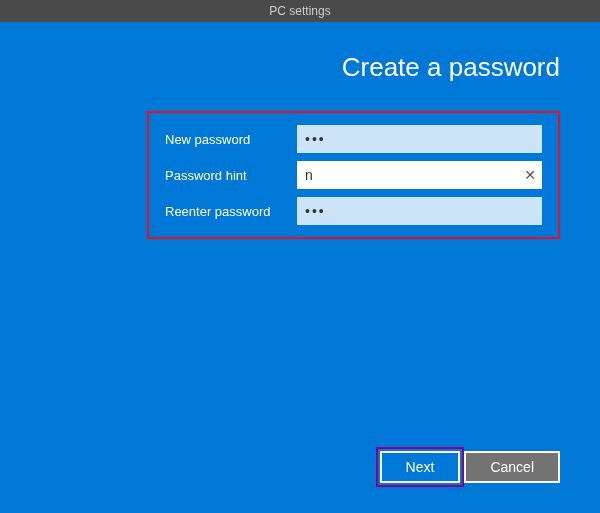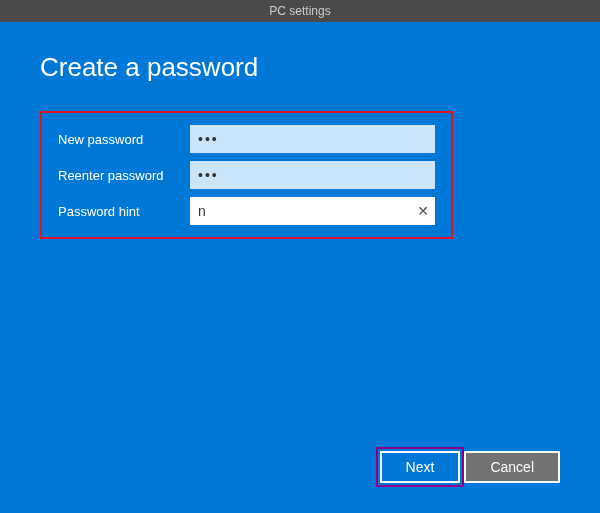--- a/index.html
+++ b/index.html
@@ -31,20 +31,21 @@
       color: #cccccc;
       font-size: 12px;
     }
 
     .main-content {
       flex: 1;
       background-color: #0078d7;
       padding: 30px 40px 20px 40px;
       display: flex;
       flex-direction: column;
+      align-items: flex-end;
     }
 
     .page-title {
       color: #ffffff;
       font-size: 26px;
       font-weight: 300;
       margin-bottom: 28px;
     }
 
     .form-container {
@@ -164,30 +165,30 @@
   <h1 class="page-title">Create a password</h1>
 
   <div class="form-container">
 
     <div class="form-row">
       <label class="form-label">New password</label>
       <input type="password" class="form-input" value="abc" style="">
     </div>
 
     <div class="form-row">
-      <label class="form-label">Reenter password</label>
-      <input type="password" class="form-input" value="abc" style="">
-    </div>
-
-    <div class="form-row">
       <label class="form-label">Password hint</label>
       <div class="hint-input-wrapper">
         <input type="text" value="n" style="">
         <button class="clear-btn">✕</button>
       </div>
+    </div>
+
+    <div class="form-row">
+      <label class="form-label">Reenter password</label>
+      <input type="password" class="form-input" value="abc" style="">
     </div>
 
   </div>
 
   <div class="spacer"></div>
 
   <div class="button-row">
     <button class="btn-next">Next</button>
     <button class="btn-cancel">Cancel</button>
   </div>

